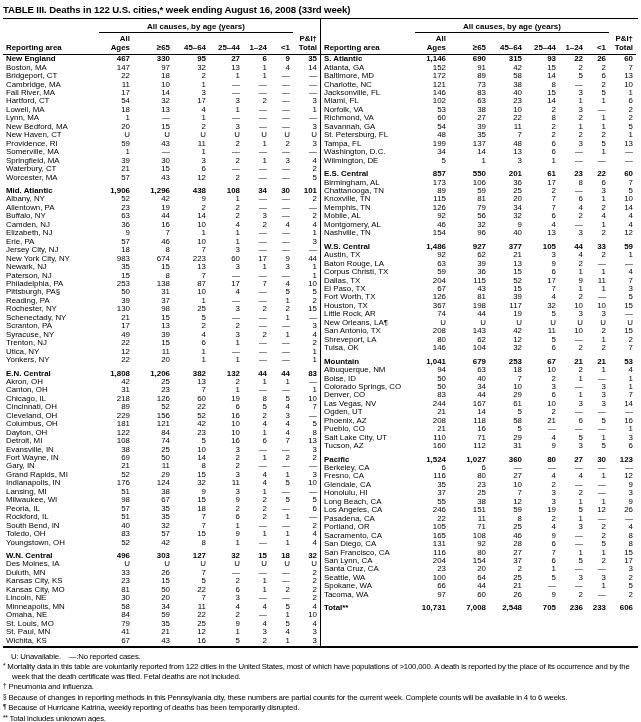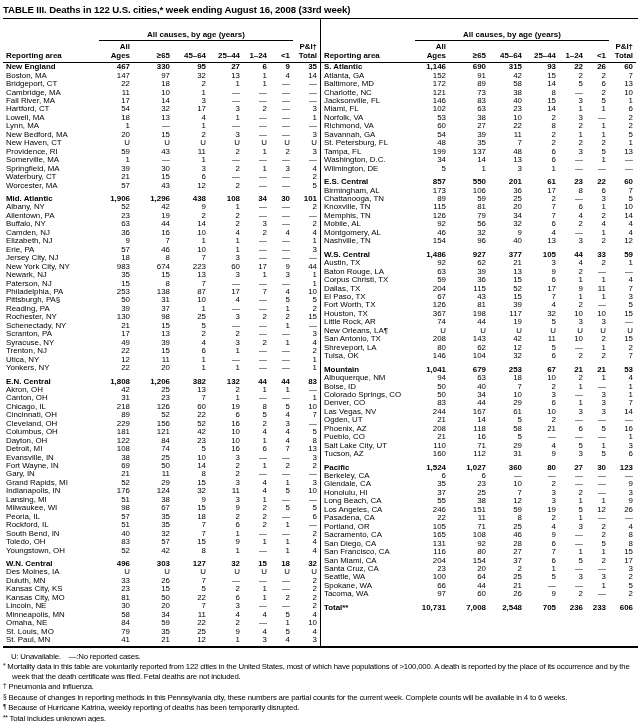--- a/index.html
+++ b/index.html
@@ -1,21 +1,21 @@
 <!DOCTYPE html>
 <html><head>
 <meta charset="utf-8">
 <style>
   html,body{margin:0;padding:0;background:#fff;width:641px;height:722px;overflow:hidden;}
   body{font-family:"Liberation Sans",sans-serif;color:#000;-webkit-text-size-adjust:none;}
   .title{font-weight:bold;font-size:9.6px;letter-spacing:-0.1px;padding:4px 9px 3px 3px;white-space:nowrap;}
   .tablewrap{margin:0 3px;border-top:1.5px solid #000;border-bottom:2.5px solid #000;display:flex;height:630px;box-sizing:border-box;}
   .panel{width:317px;overflow:hidden;}
   .panel.right{border-left:1px solid #000;width:315px;}
-  table{border-collapse:collapse;table-layout:fixed;width:100%;margin-top:8px;}
+  table{border-collapse:collapse;table-layout:fixed;width:100%;}
   th,td{padding:0;margin:0;white-space:nowrap;overflow:hidden;font-size:7.9px;}
   thead th{font-weight:bold;}
   th.spanner{text-align:center;border-bottom:1px solid #000;padding:3px 0 1px 0;font-size:8px;}
   thead tr.cols th{border-bottom:1.5px solid #000;vertical-align:bottom;padding-bottom:2px;padding-top:2px;line-height:8.6px;}
   th.th-area{text-align:left;padding-left:3px;}
   th.th-num{text-align:right;padding-right:3px;}
   tbody td{height:8.45px;line-height:8.45px;}
   td.name{padding-left:3px;}
   td.num{text-align:right;padding-right:3px;}
   tr.region td{font-weight:bold;}
@@ -1259,20 +1259,30 @@
               <td class="name">Berkeley, CA</td>
               <td class="num">6</td>
               <td class="num">6</td>
               <td class="num">—</td>
               <td class="num">—</td>
               <td class="num">—</td>
               <td class="num">—</td>
               <td class="num">—</td>
             </tr>
             <tr>
+              <td class="name">Fresno, CA</td>
+              <td class="num">116</td>
+              <td class="num">80</td>
+              <td class="num">27</td>
+              <td class="num">4</td>
+              <td class="num">4</td>
+              <td class="num">1</td>
+              <td class="num">12</td>
+            </tr>
+            <tr>
               <td class="name">Glendale, CA</td>
               <td class="num">35</td>
               <td class="num">23</td>
               <td class="num">10</td>
               <td class="num">2</td>
               <td class="num">—</td>
               <td class="num">—</td>
               <td class="num">9</td>
             </tr>
             <tr>
@@ -1349,21 +1359,21 @@
               <td class="name">San Francisco, CA</td>
               <td class="num">116</td>
               <td class="num">80</td>
               <td class="num">27</td>
               <td class="num">7</td>
               <td class="num">1</td>
               <td class="num">1</td>
               <td class="num">15</td>
             </tr>
             <tr>
-              <td class="name">San Miami, CA</td>
+              <td class="name">San Lynn, CA</td>
               <td class="num">204</td>
               <td class="num">154</td>
               <td class="num">37</td>
               <td class="num">6</td>
               <td class="num">5</td>
               <td class="num">2</td>
               <td class="num">17</td>
             </tr>
             <tr>
               <td class="name">Santa Cruz, CA</td>

